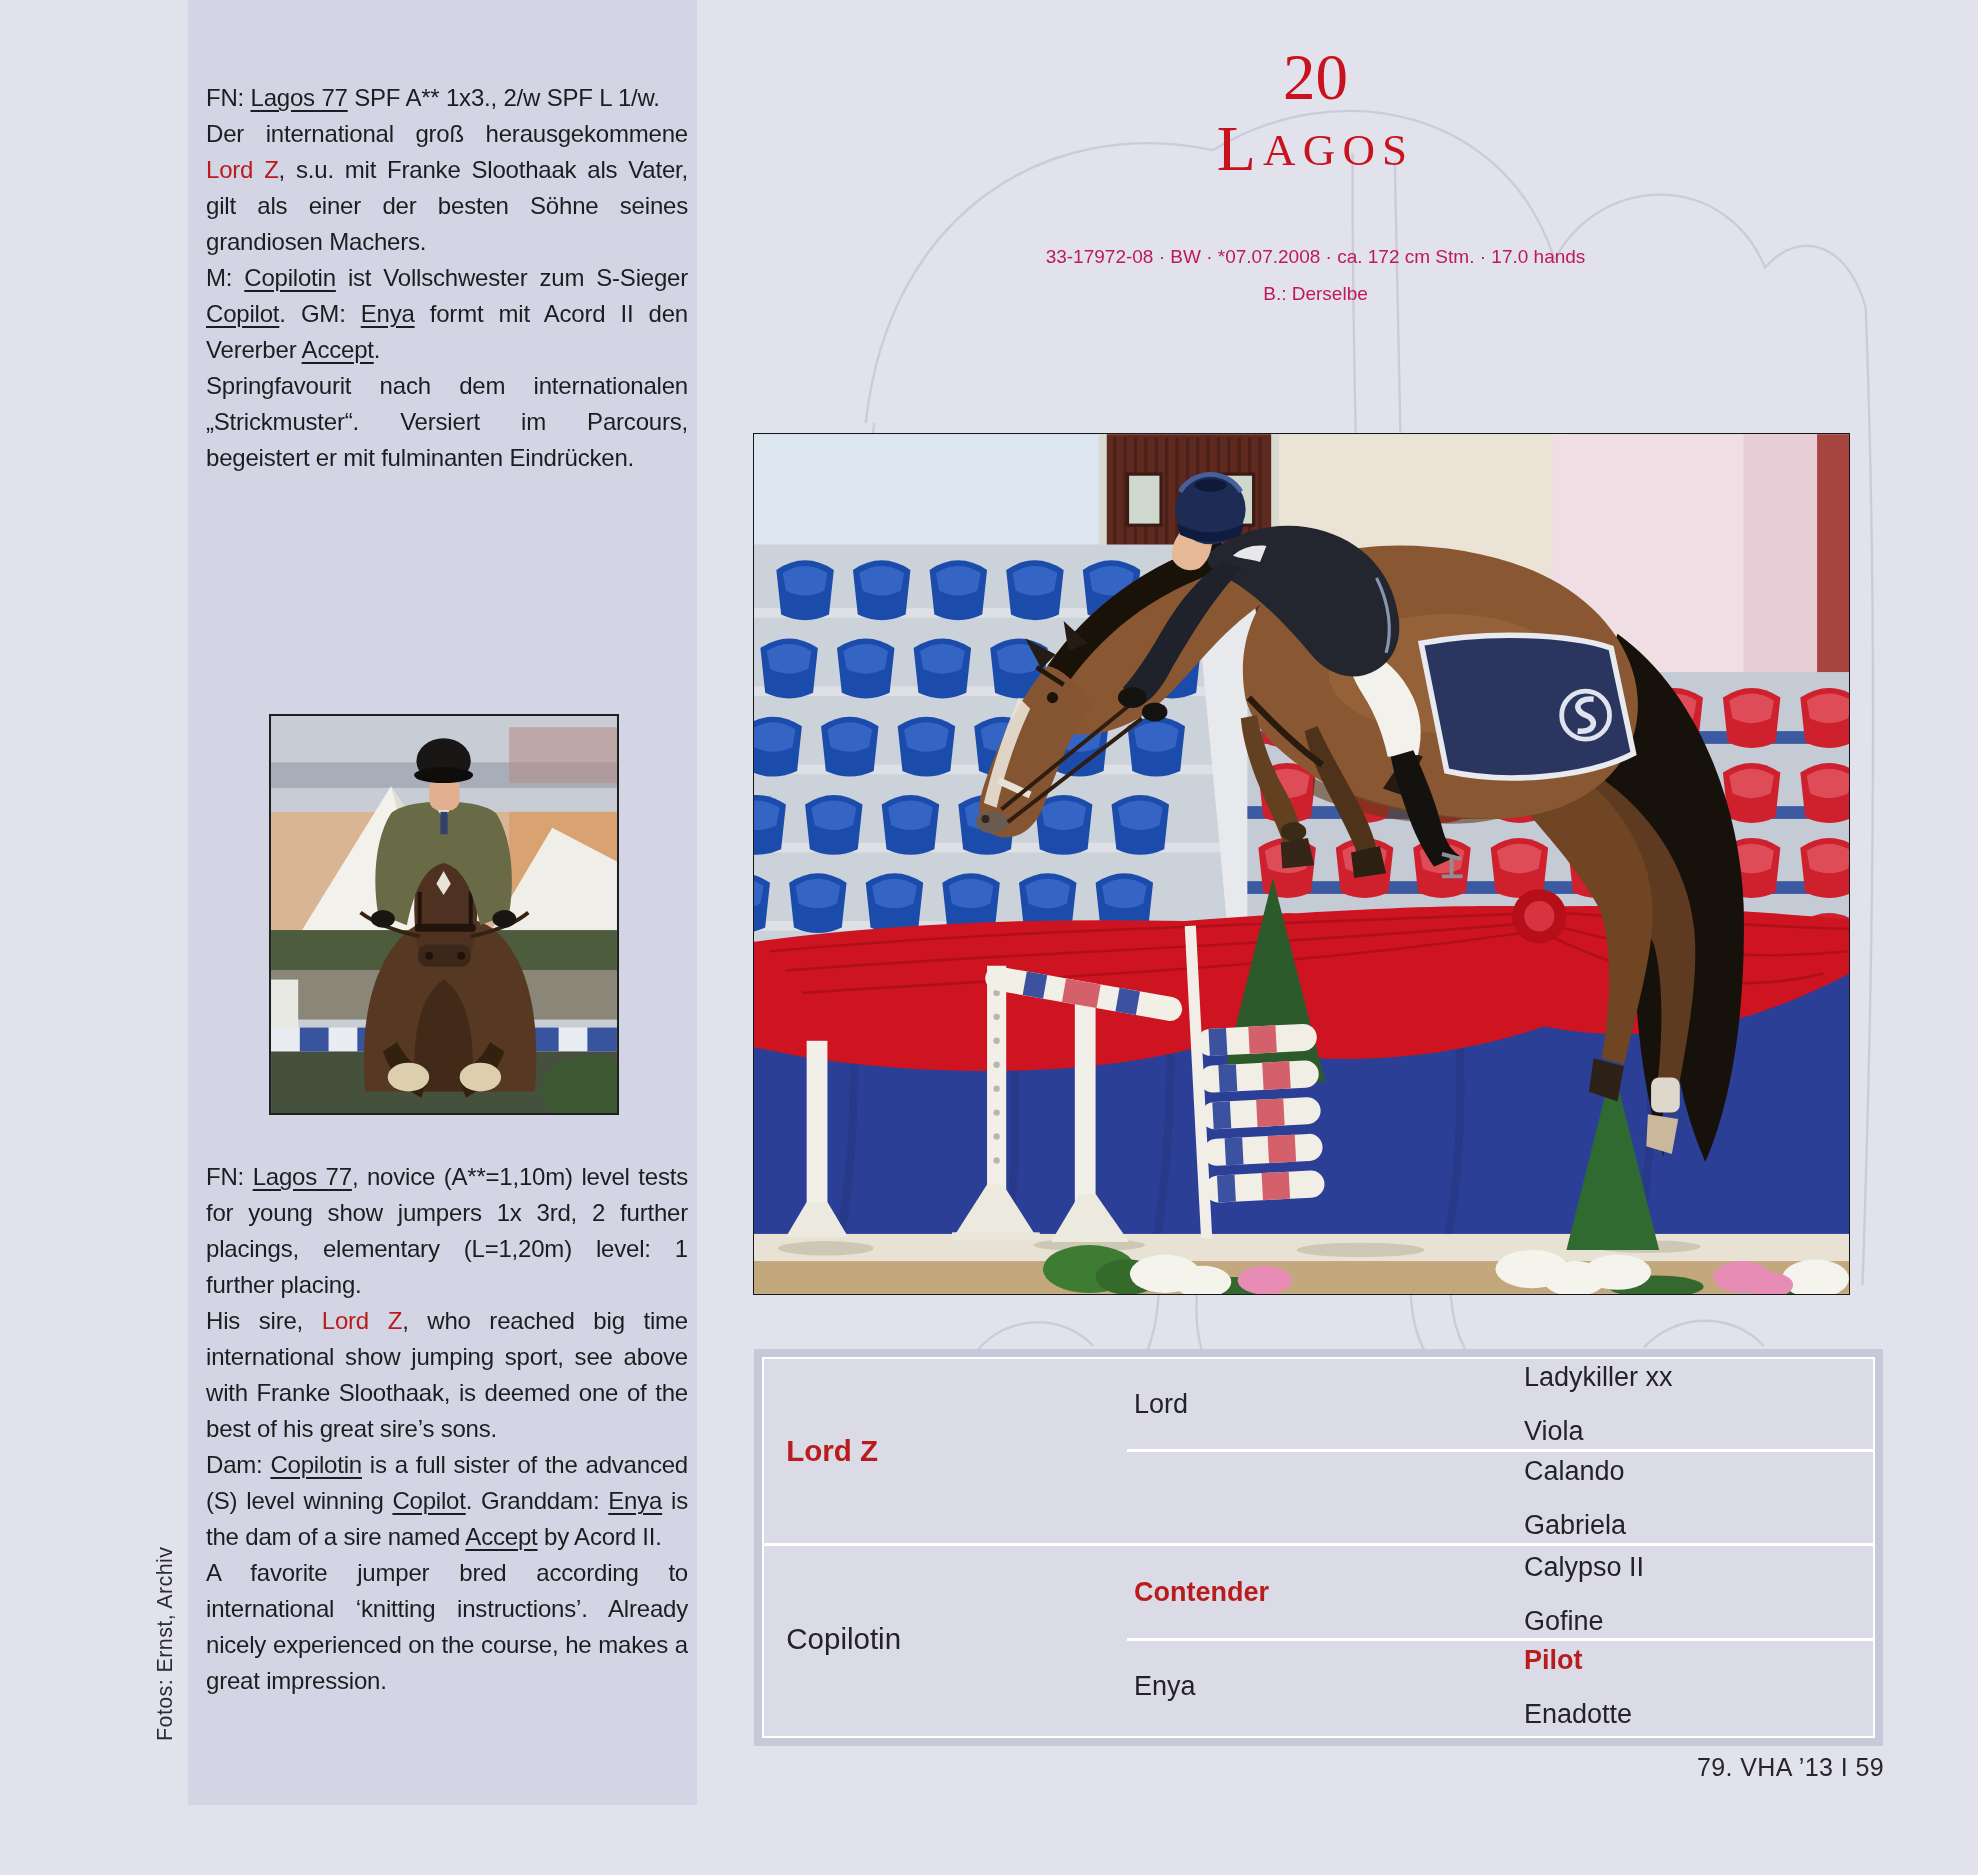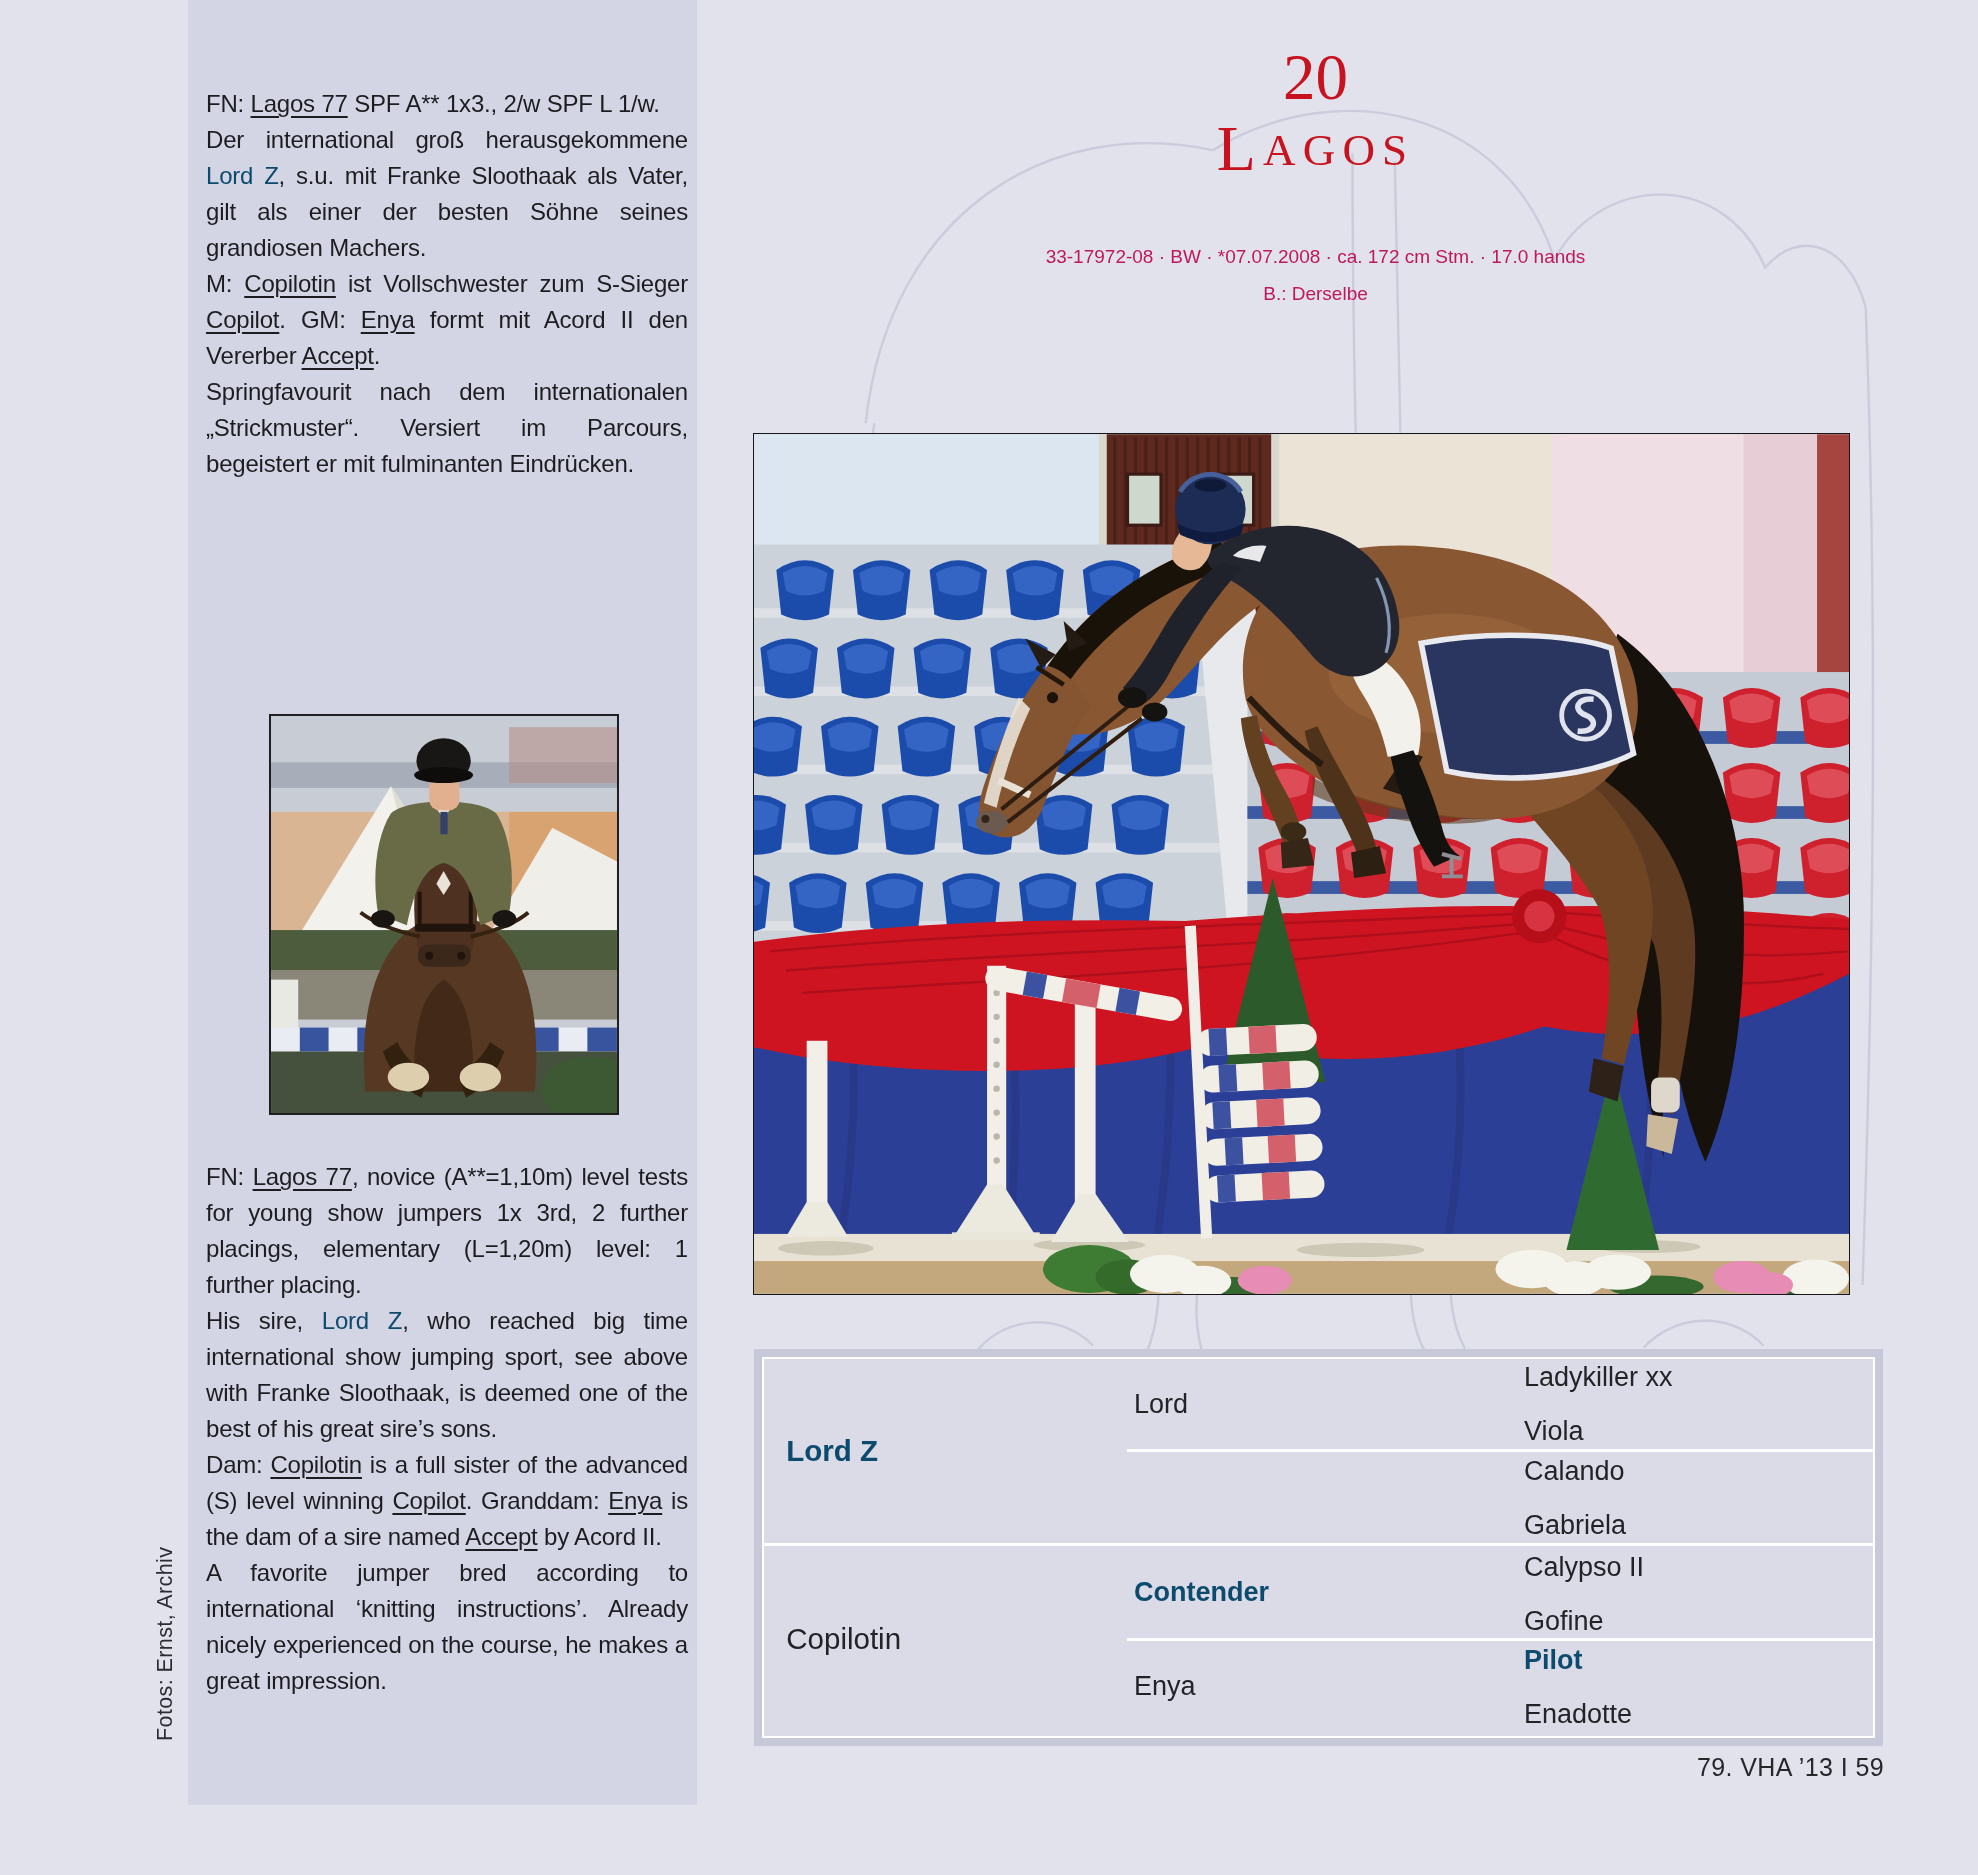--- a/index.html
+++ b/index.html
@@ -5,23 +5,23 @@
   html,body{margin:0;padding:0;}
   body{width:1978px;height:1875px;background:#e1e2ec;font-family:"Liberation Sans",sans-serif;color:#1d1d21;}
   .page{position:relative;width:1978px;height:1875px;overflow:hidden;}
   .sidebar{position:absolute;left:188px;top:0;width:509px;height:1805px;background:#d3d5e4;}
   .credit{position:absolute;left:153px;top:1741px;transform:rotate(-90deg);transform-origin:0 0;
           white-space:nowrap;font-size:21.5px;color:#2b2b31;letter-spacing:0.4px;}
   .txtcol{position:absolute;left:206px;width:482px;font-size:24px;line-height:36px;text-align:justify;
           letter-spacing:-0.2px;}
   .txtcol p{margin:0;}
   .txtcol p.gap{}
-  .txt-de{top:86px;}
+  .txt-de{top:80px;}
   .txt-en{top:1159px;}
-  .red{color:#0c4a6e;}
+  .red{color:#b91c1c;}
   .u{text-decoration:underline;text-decoration-thickness:1.6px;text-underline-offset:4px;}
   .photo-small{position:absolute;left:269px;top:714px;width:346px;height:397px;border:2.4px solid #1f1f22;
                margin:0;padding:0;background:#9a9a90;}
   .photo-big{position:absolute;left:753px;top:433px;width:1095px;height:860px;border:1.6px solid #17171a;
              margin:0;padding:0;background:#cfd4db;}
   .photo-small svg,.photo-big svg{display:block;}
   .title-block{position:absolute;left:765px;top:0;width:1101px;text-align:center;}
   .t-num{position:absolute;top:45px;left:0;width:100%;font-family:"Liberation Serif",serif;
          font-size:65px;line-height:1;color:#c8131f;}
   .t-name{position:absolute;top:117px;left:0;width:100%;font-family:"Liberation Serif",serif;

